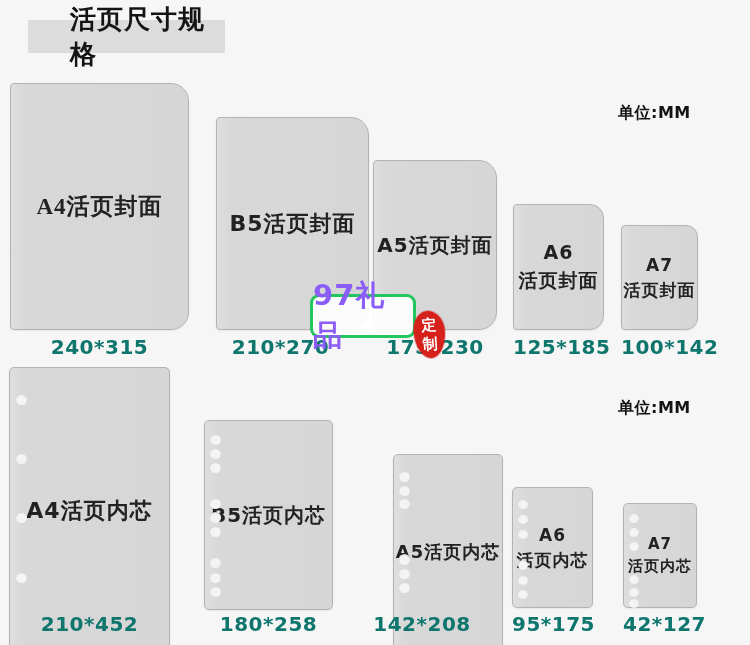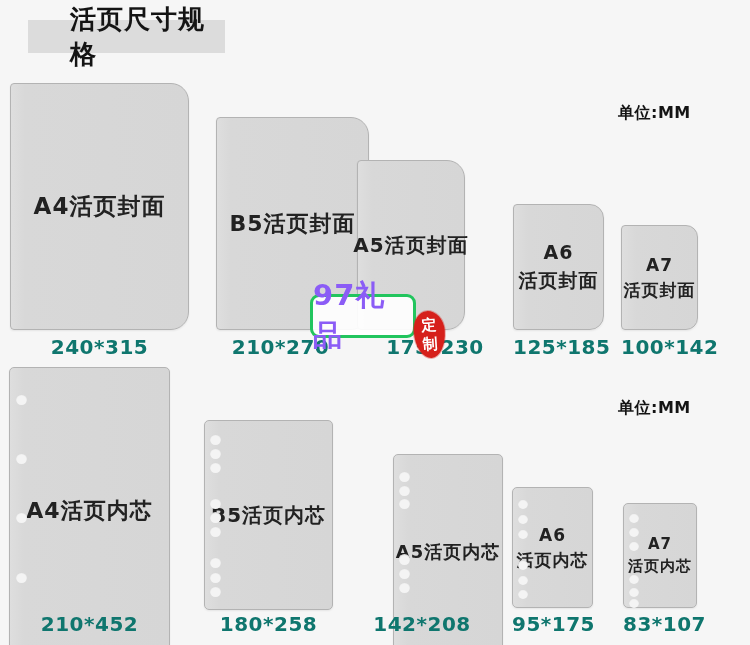--- a/index.html
+++ b/index.html
@@ -26,23 +26,23 @@
   .cover{border-radius:4px 18px 18px 4px;}
   .inner{border-radius:5px;}
   .card .l1,.card .l2{
     font-weight:bold;color:#222;text-align:center;line-height:1.45;letter-spacing:1px;white-space:nowrap;
   }
   .dim{
     position:absolute;font-weight:bold;color:#0f766e;text-align:center;
     font-size:20px;letter-spacing:0.5px;
   }
   
-  .cv-a4{left:10px;top:83px;width:179px;height:247px;font-size:23px;}
+  .cv-a4{left:10px;top:83px;width:179px;height:247px;font-size:23px;font-family:Liberation Serif, serif;}
   .cv-b5{left:216px;top:117px;width:153px;height:213px;font-size:22px;}
-  .cv-a5{left:357px;top:160px;width:108px;height:170px;font-size:20px;}
+  .cv-a5{left:373px;top:160px;width:124px;height:170px;font-size:20px;}
   .cv-a6{left:513px;top:204px;width:91px;height:126px;font-size:19px;border-radius:4px 14px 14px 4px;}
   .cv-a7{left:621px;top:225px;width:77px;height:105px;font-size:17px;border-radius:4px 12px 12px 4px;}
   .dim-cv-a4{left:10px;width:179px;top:335px;}
   .dim-cv-b5{left:204px;width:153px;top:335px;}
   .dim-cv-a5{left:373px;width:124px;top:335px;}
   .dim-cv-a6{left:513px;width:91px;top:335px;}
   .dim-cv-a7{left:621px;width:77px;top:335px;}
   
   .in-a4{left:9px;top:367px;width:161px;height:288px;font-size:22px;}
   .in-b5{left:204px;top:420px;width:129px;height:190px;font-size:20px;}
@@ -167,21 +167,21 @@
   <div class="card inner in-a7">
     <span class="hole sm" style="left:5px;top:9px;"></span>
     <span class="hole sm" style="left:5px;top:23px;"></span>
     <span class="hole sm" style="left:5px;top:37px;"></span>
     <span class="hole sm" style="left:5px;top:70px;"></span>
     <span class="hole sm" style="left:5px;top:83px;"></span>
     <span class="hole sm" style="left:5px;top:94px;"></span>
     <span class="l1">A7</span>
     <span class="l2">活页内芯</span>
   </div>
-  <div class="dim dim-in-a7">83*107</div>
+  <div class="dim dim-in-a7">42*127</div>
 
   <div class="wm-box">97礼品</div>
   <div class="seal">
     <span>定</span>
     <span>制</span>
   </div>
 
 </div>
 
 </body></html>

